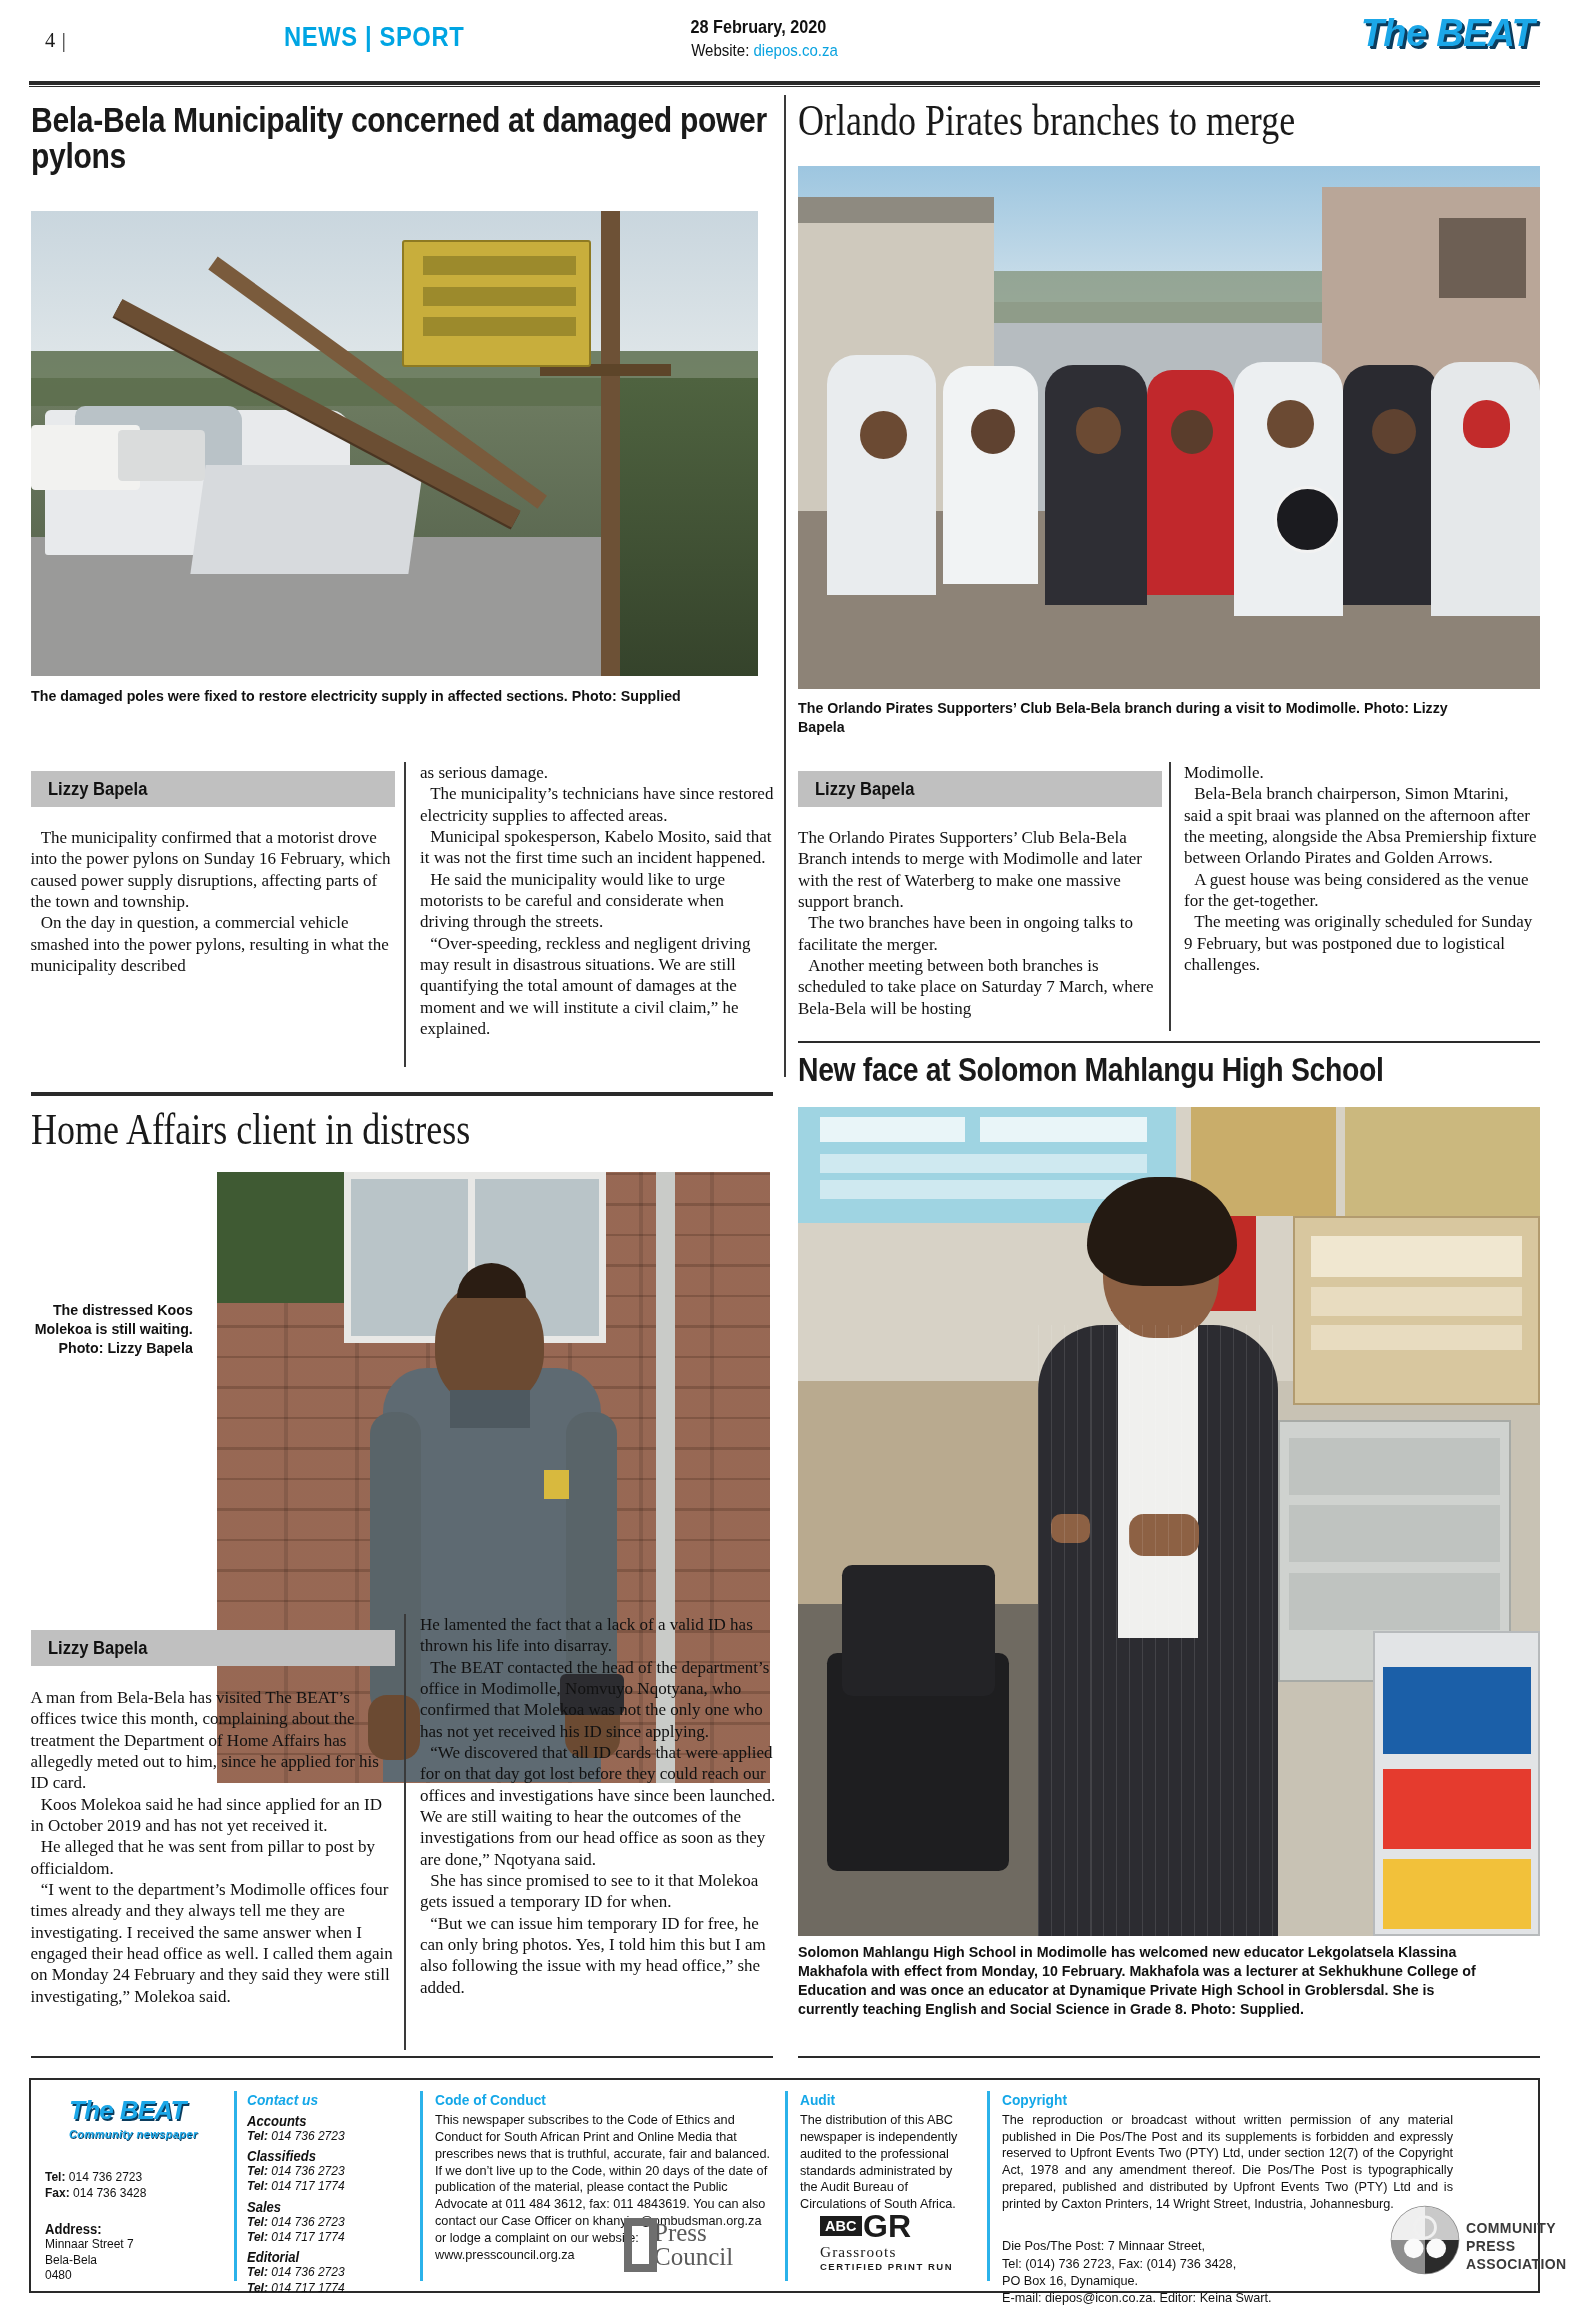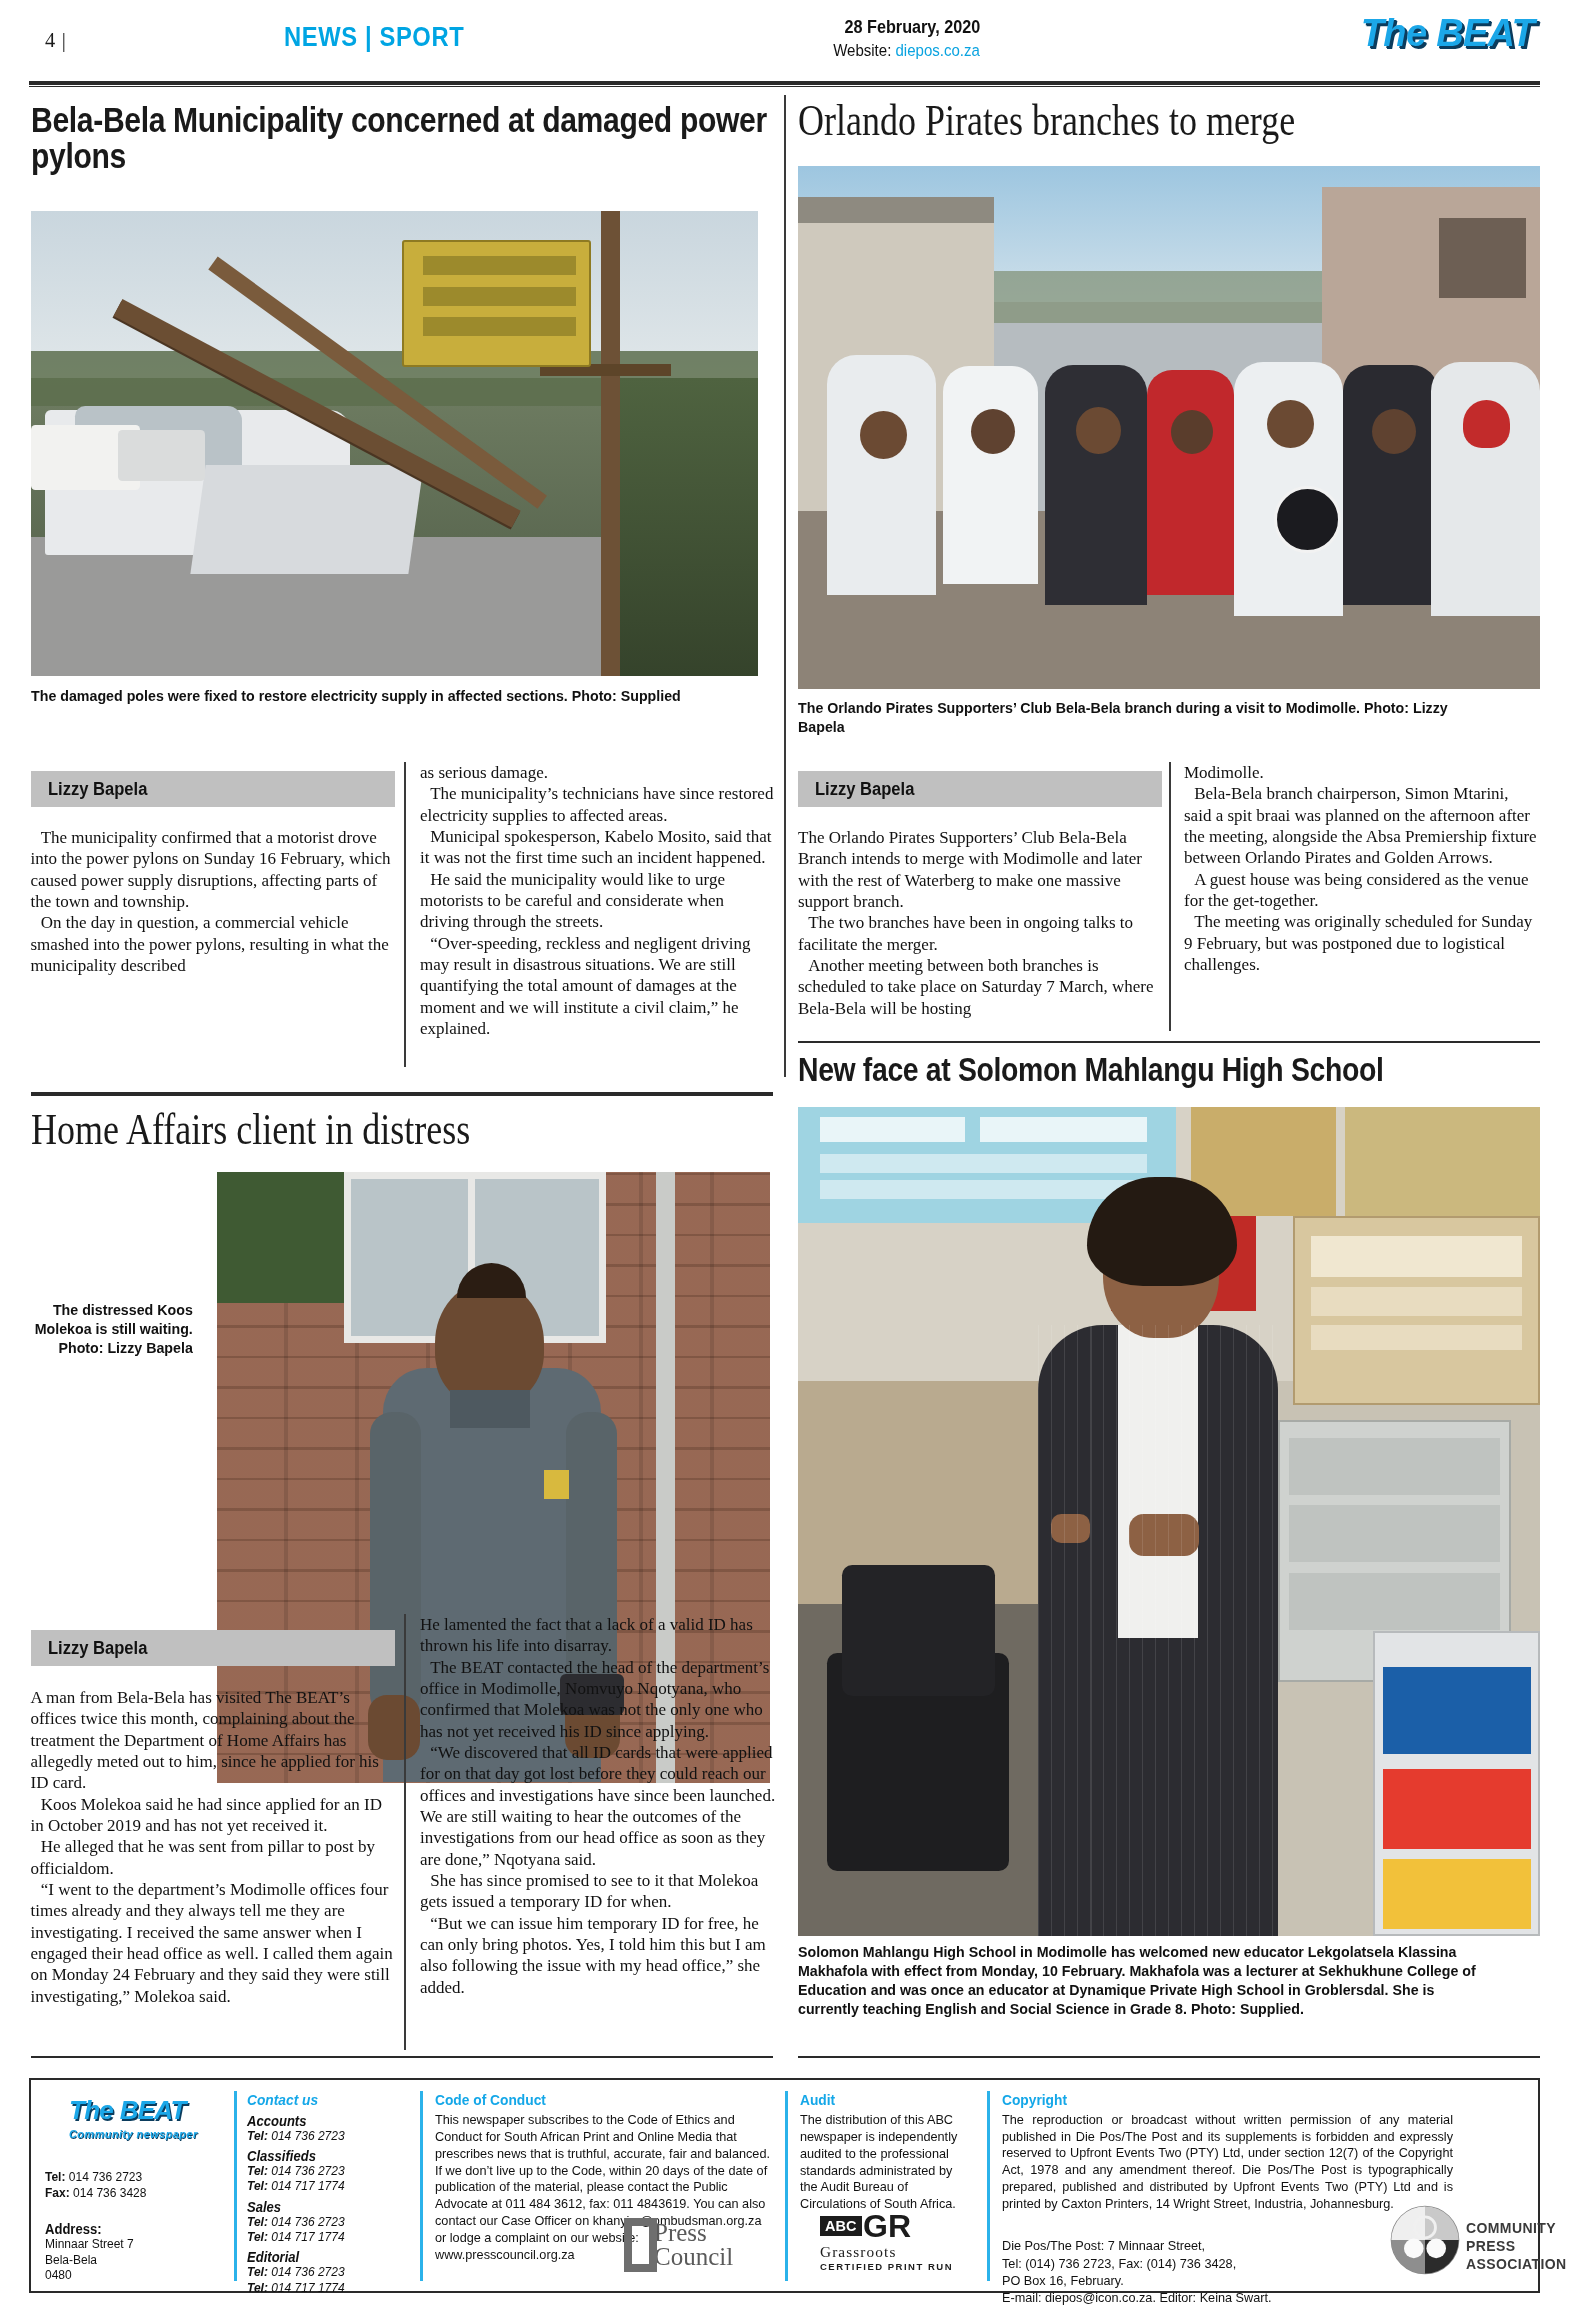--- a/index.html
+++ b/index.html
@@ -24,21 +24,21 @@
   .section-tag {
     position:absolute; left:284px; top:22px;
     font-family:"Liberation Sans", sans-serif;
     font-weight:bold; font-size:27px; color:#00a5e3;
     letter-spacing:0.7px;
     transform: scaleX(0.88);
     transform-origin: left center;
   }
   .dateblock {
     position:absolute; left:683px; top:17.4px; width:305px;
-    text-align:right;
+    text-align:left;
     font-family:"Liberation Sans", sans-serif;
   }
   .dateblock .d1 { font-size:18px; color:#111; font-weight:bold; transform:scaleX(0.9); display:inline-block;}
   .dateblock .d2 { font-size:16.7px; color:#111; margin-top:2.9px; transform:scaleX(0.9); display:inline-block;}
   .dateblock .d2 a { color:#0aa3e0; text-decoration:none; }
   .beat-logo {
     position:absolute; right:35px; top:11.6px;
     font-family:"Liberation Sans", sans-serif;
     font-style:italic; font-weight:bold;
     font-size:38px;
@@ -503,21 +503,21 @@
 </div>
 
 <div class="fdiv" style="left:987px; top:2091px; height:190px;"></div>
 
 <div class="fsec" style="left:1002px; top:2091px; width:451px;">
   <div class="fhead">Copyright</div>
   <div class="ftxt" style="font-size:12.7px;line-height:1.32;text-align:justify;">The reproduction or broadcast without written permission of any material published in Die Pos/The Post and its supplements is forbidden and expressly reserved to Upfront Events Two (PTY) Ltd, under section 12(7) of the Copyright Act, 1978 and any amendment thereof. Die Pos/The Post is typographically prepared, published and distributed by Upfront Events Two (PTY) Ltd and is printed by Caxton Printers, 14 Wright Street, Industria, Johannesburg.</div>
   <div class="ftxt" id="footer-copyright-contact" style="font-size:12.7px;line-height:1.36;margin-top:26px;">
       <div>Die Pos/The Post: 7 Minnaar Street,</div>
       <div>Tel: (014) 736 2723, Fax: (014) 736 3428,</div>
-      <div>PO Box 16, February.</div>
+      <div>PO Box 16, Dynamique.</div>
       <div>E-mail: diepos@icon.co.za. Editor: Keina Swart.</div>
     </div>
 </div>
 
 <div style="position:absolute; left:1390px; top:2203px; width:145px; height:80px;">
   <svg width="70" height="70" viewBox="0 0 100 100" style="position:absolute;left:0;top:1.5px;">
     <circle cx="50" cy="50" r="48" fill="none" stroke="#8a8a8a" stroke-width="2"></circle>
     <path d="M50 2 A48 48 0 0 1 98 50 L50 50 Z" fill="#c9c9c9"></path>
     <path d="M98 50 A48 48 0 0 1 50 98 L50 50 Z" fill="#2b2b2b"></path>
     <path d="M50 98 A48 48 0 0 1 2 50 L50 50 Z" fill="#8e8e8e"></path>

